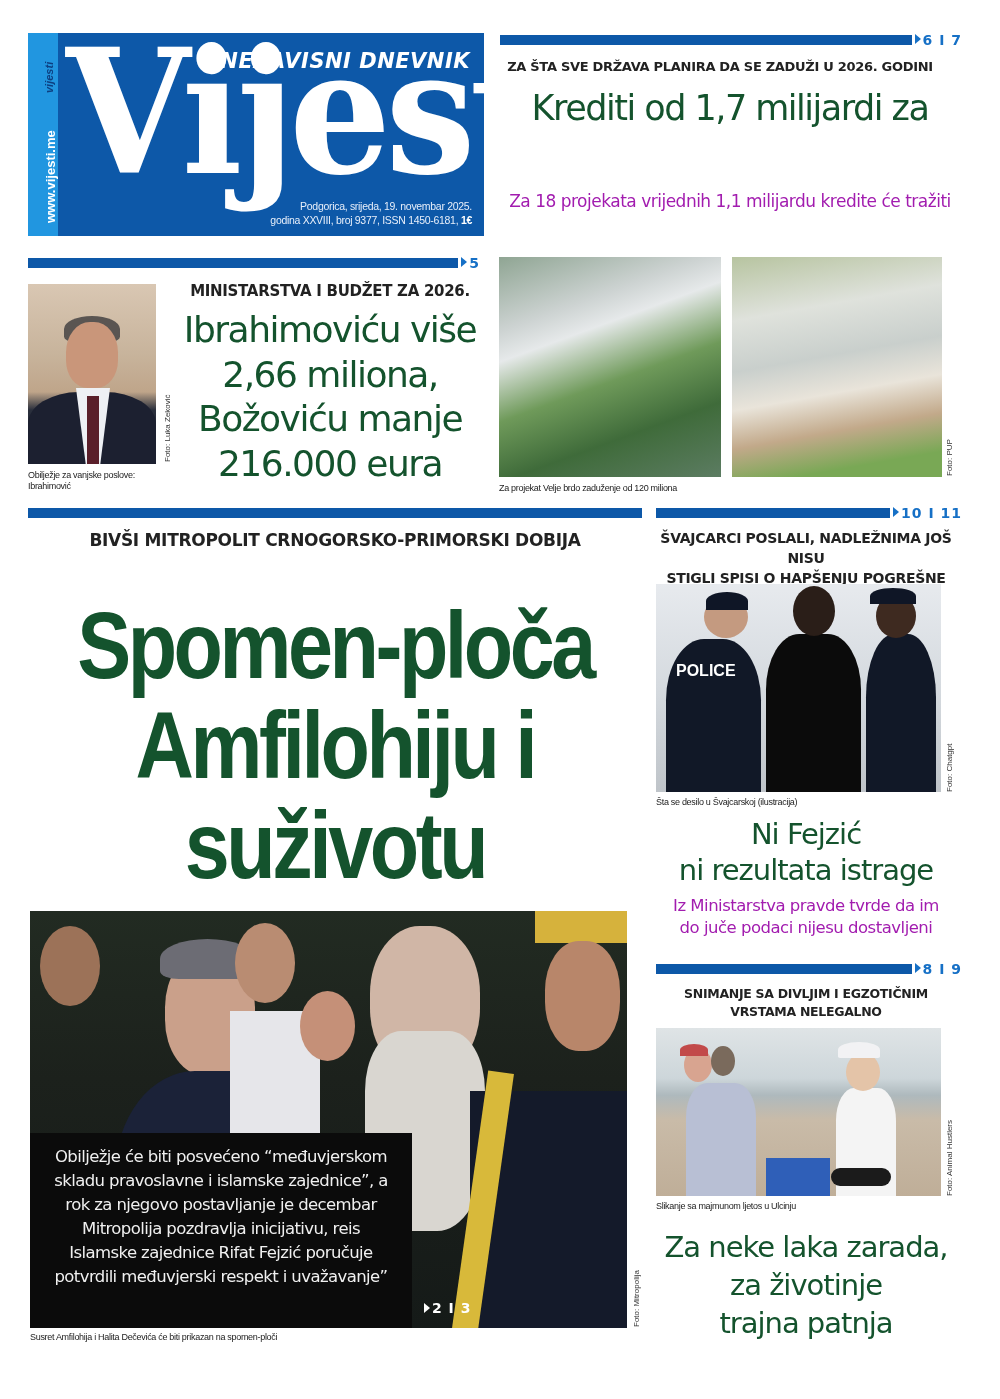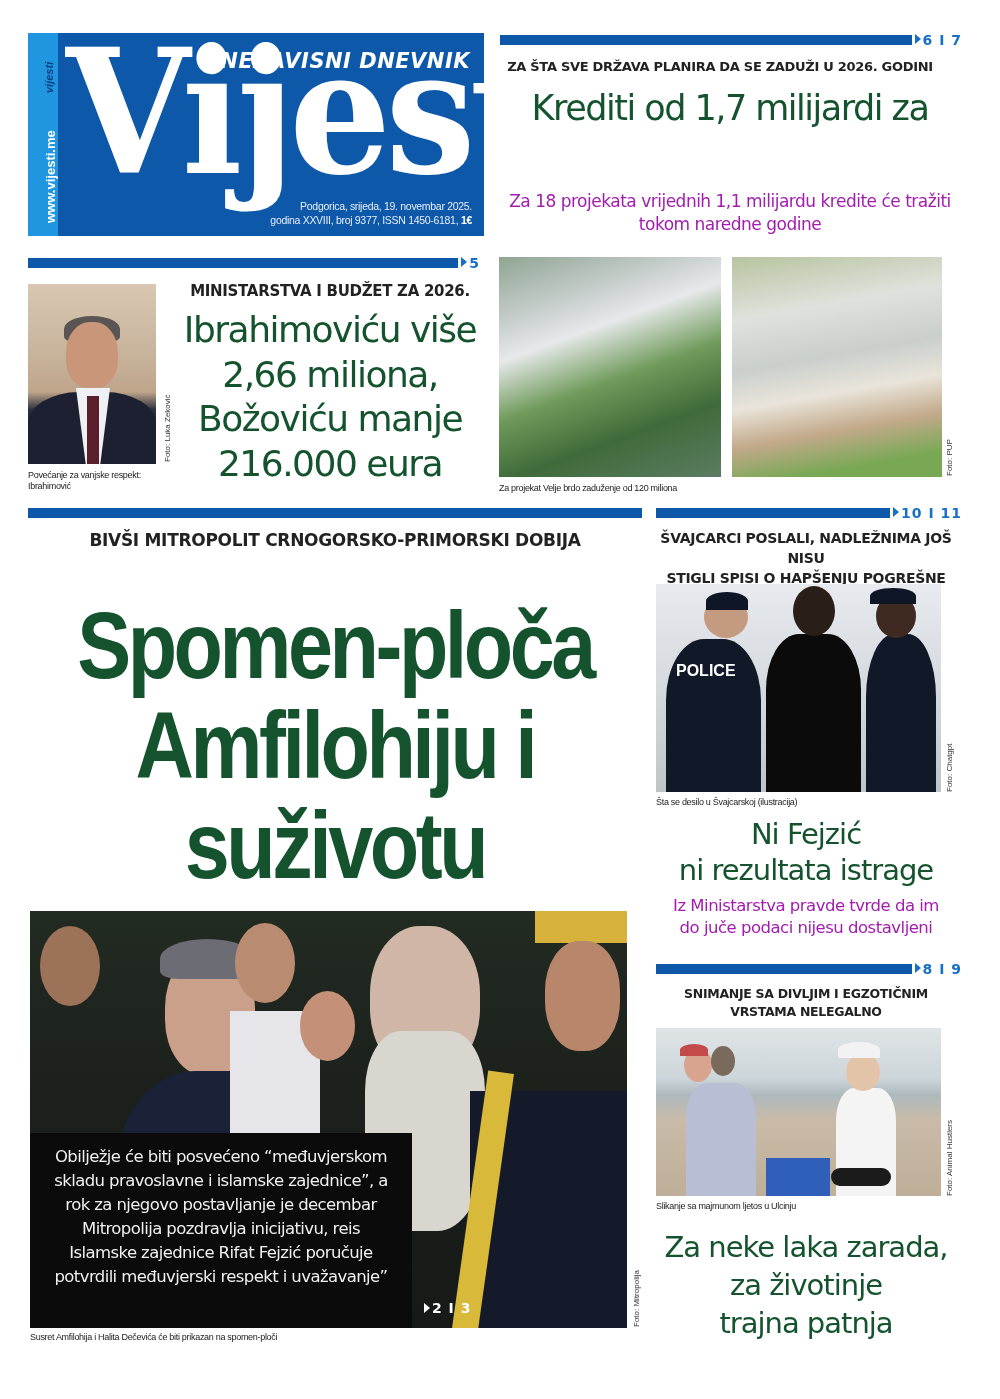--- a/index.html
+++ b/index.html
@@ -71,37 +71,36 @@
 <div class="rule" style="left:500px; top:33px; width:462px;">
   <div class="bar"></div>
   <div class="pages"><span class="tri"></span><span>6 I 7</span></div>
 </div>
 <div class="abs kicker" style="left:500px; top:59px; width:440px; font-size:13px;">ZA ŠTA SVE DRŽAVA PLANIRA DA SE ZADUŽI U 2026. GODINI</div>
 <div class="abs headline" style="left:495px; top:86px; width:470px; font-size:35px; line-height:45px; letter-spacing:-1.5px;">
   <div>Krediti od 1,7 milijardi za</div>
 </div>
 <div class="abs deck" style="left:500px; top:190px; width:460px; font-size:17px; line-height:23px;">
   <div>Za 18 projekata vrijednih 1,1 milijardu kredite će tražiti</div>
-  <div>tokom naredne godine</div>
 </div>
 
 <div class="rule" style="left:28px; top:256px; width:452px;">
   <div class="bar"></div>
   <div class="pages"><span class="tri"></span><span>5</span></div>
 </div>
 <div class="photo ph-portrait" style="left:28px; top:284px; width:128px; height:180px;">
   <div class="hair"></div>
   <div class="face"></div>
   <div class="suit"></div>
   <div class="shirt"></div>
   <div class="tie"></div>
 </div>
 <span class="credit" style="left:163px; top:462px;">Foto: Luka Zeković</span>
 <div class="abs caption" style="left:28px; top:470px; width:140px; line-height:11px;">
-  <div>Povećanje za vanjske respekt:</div>
+  <div>Obilježje za vanjske poslove:</div>
   <div>Ibrahimović</div>
 </div>
 <div class="abs kicker" style="left:180px; top:282px; width:300px; font-size:15px;">MINISTARSTVA I BUDŽET ZA 2026.</div>
 <div class="abs headline" style="left:170px; top:308px; width:320px; font-size:36px; line-height:44.5px; letter-spacing:-1.5px;">
   <div>Ibrahimoviću više</div>
   <div>2,66 miliona,</div>
   <div>Božoviću manje</div>
   <div>216.000 eura</div>
 </div>
 

